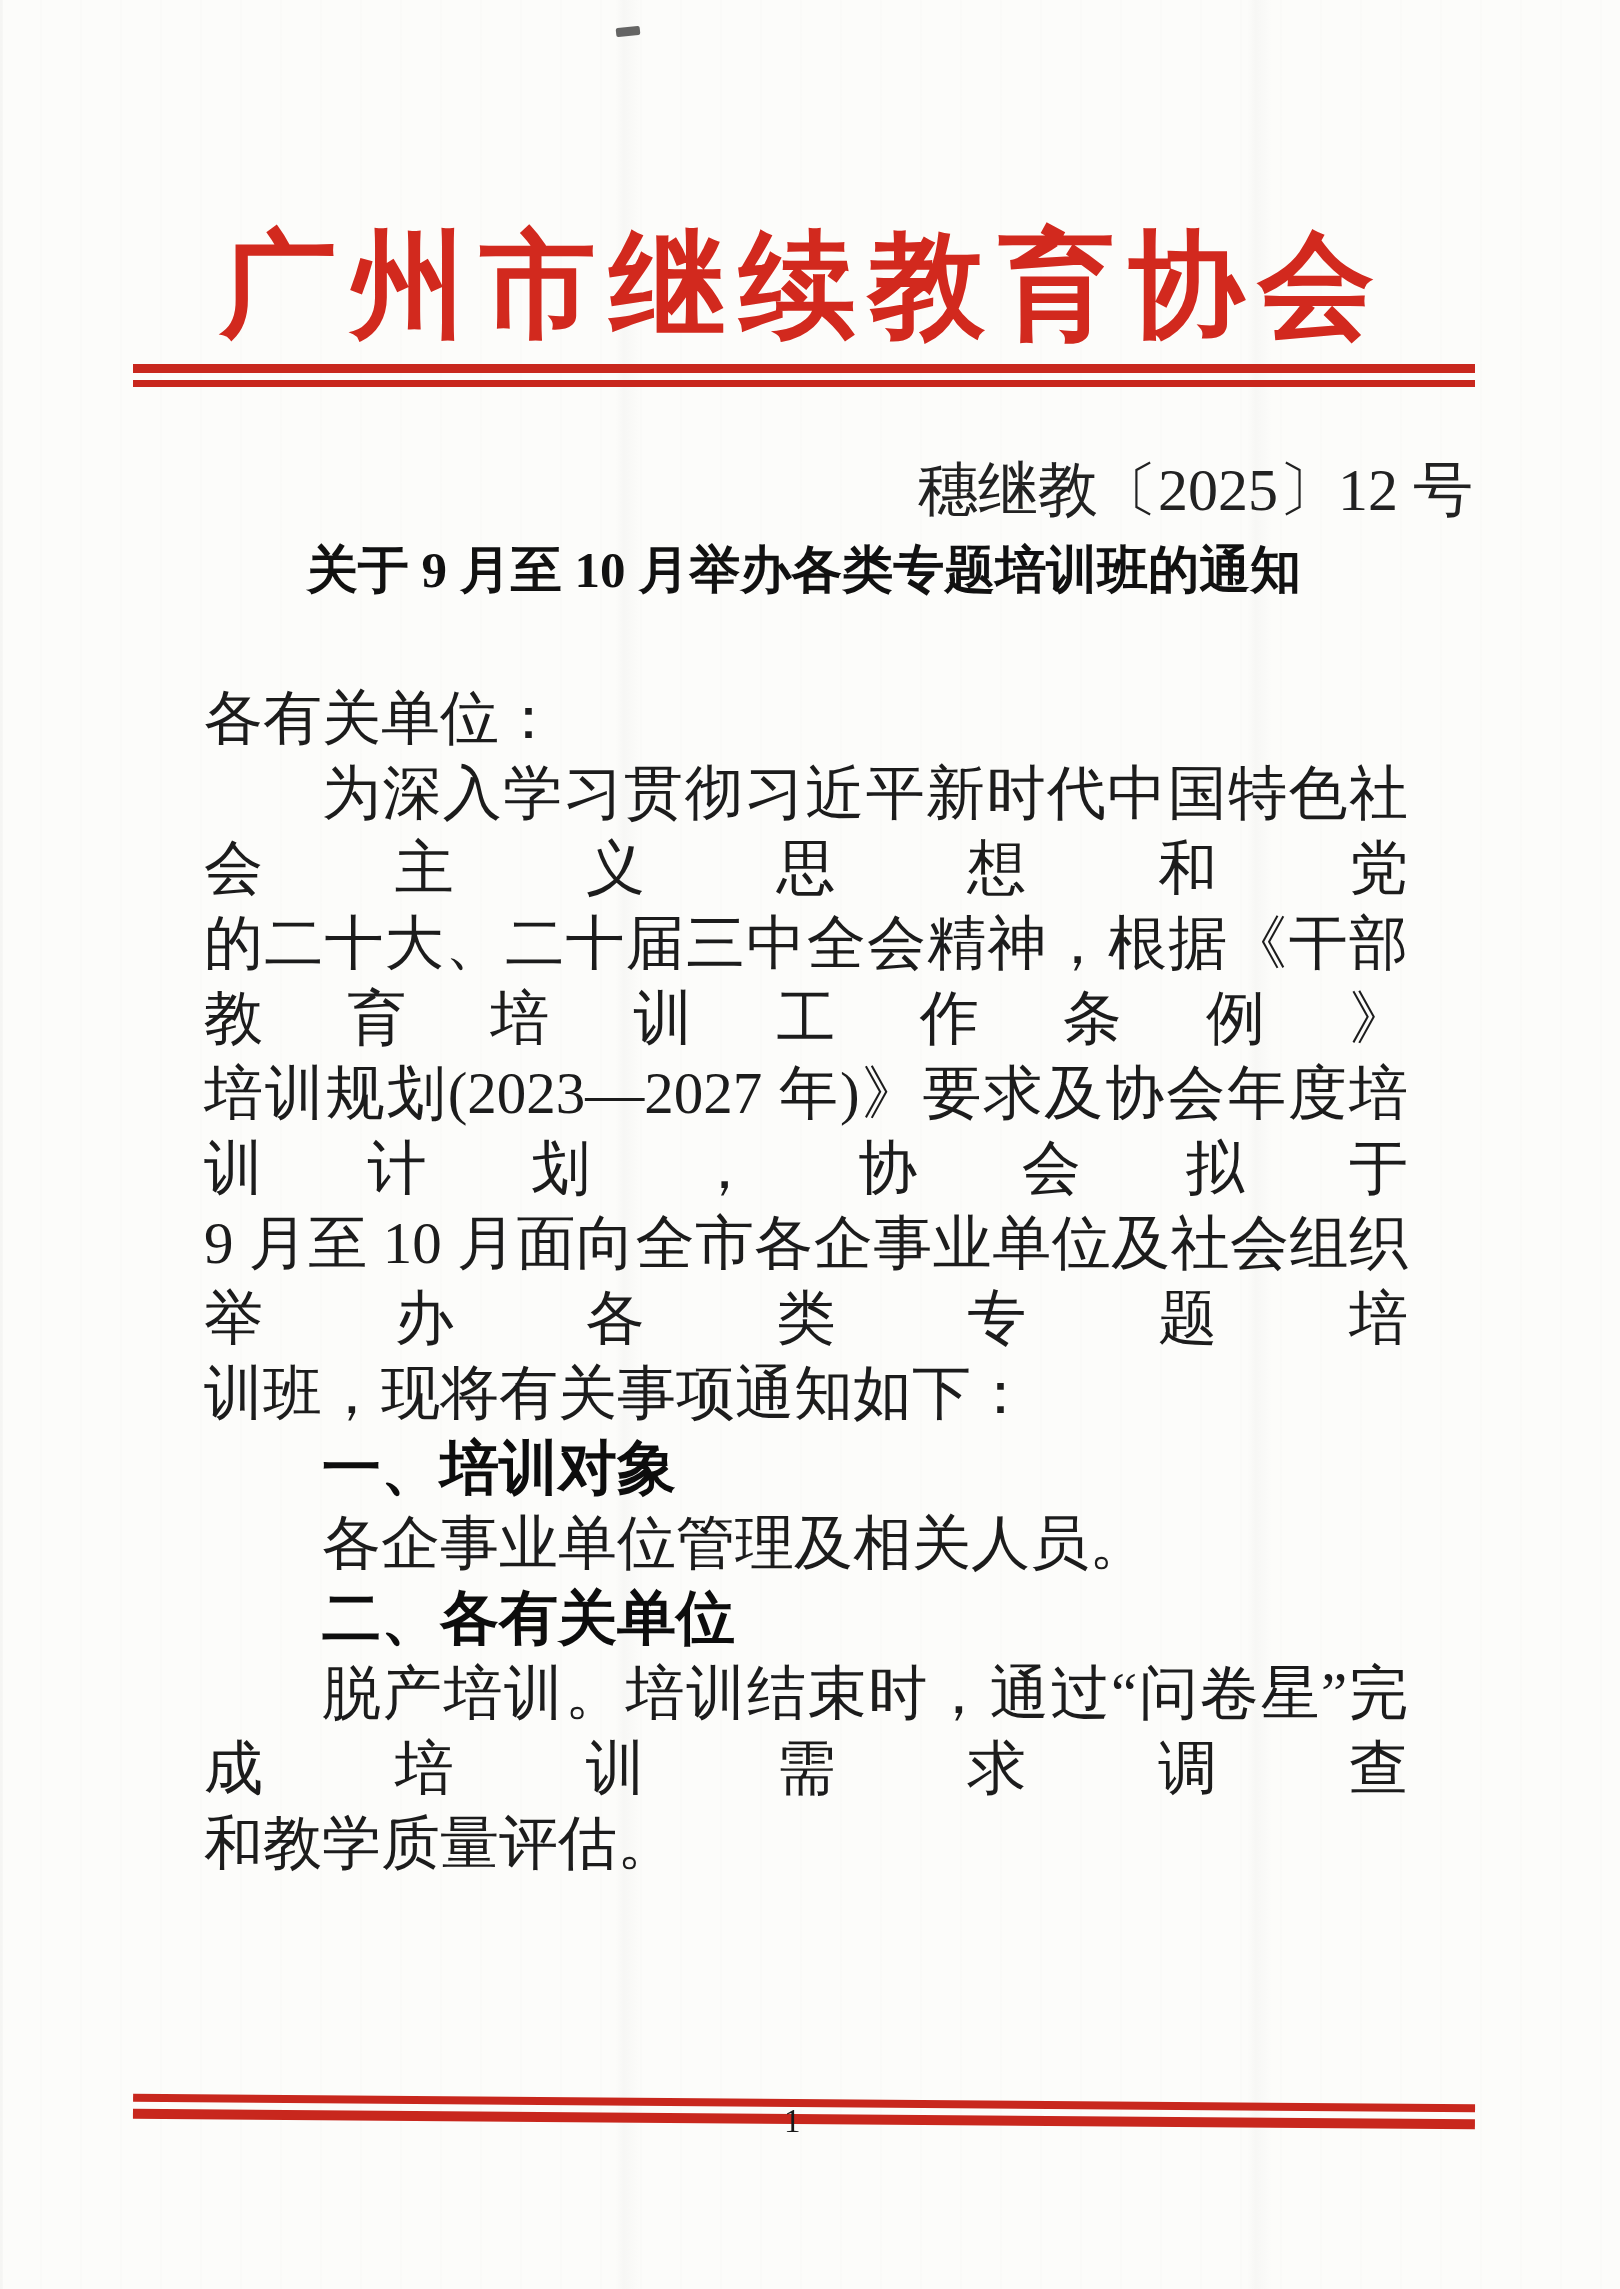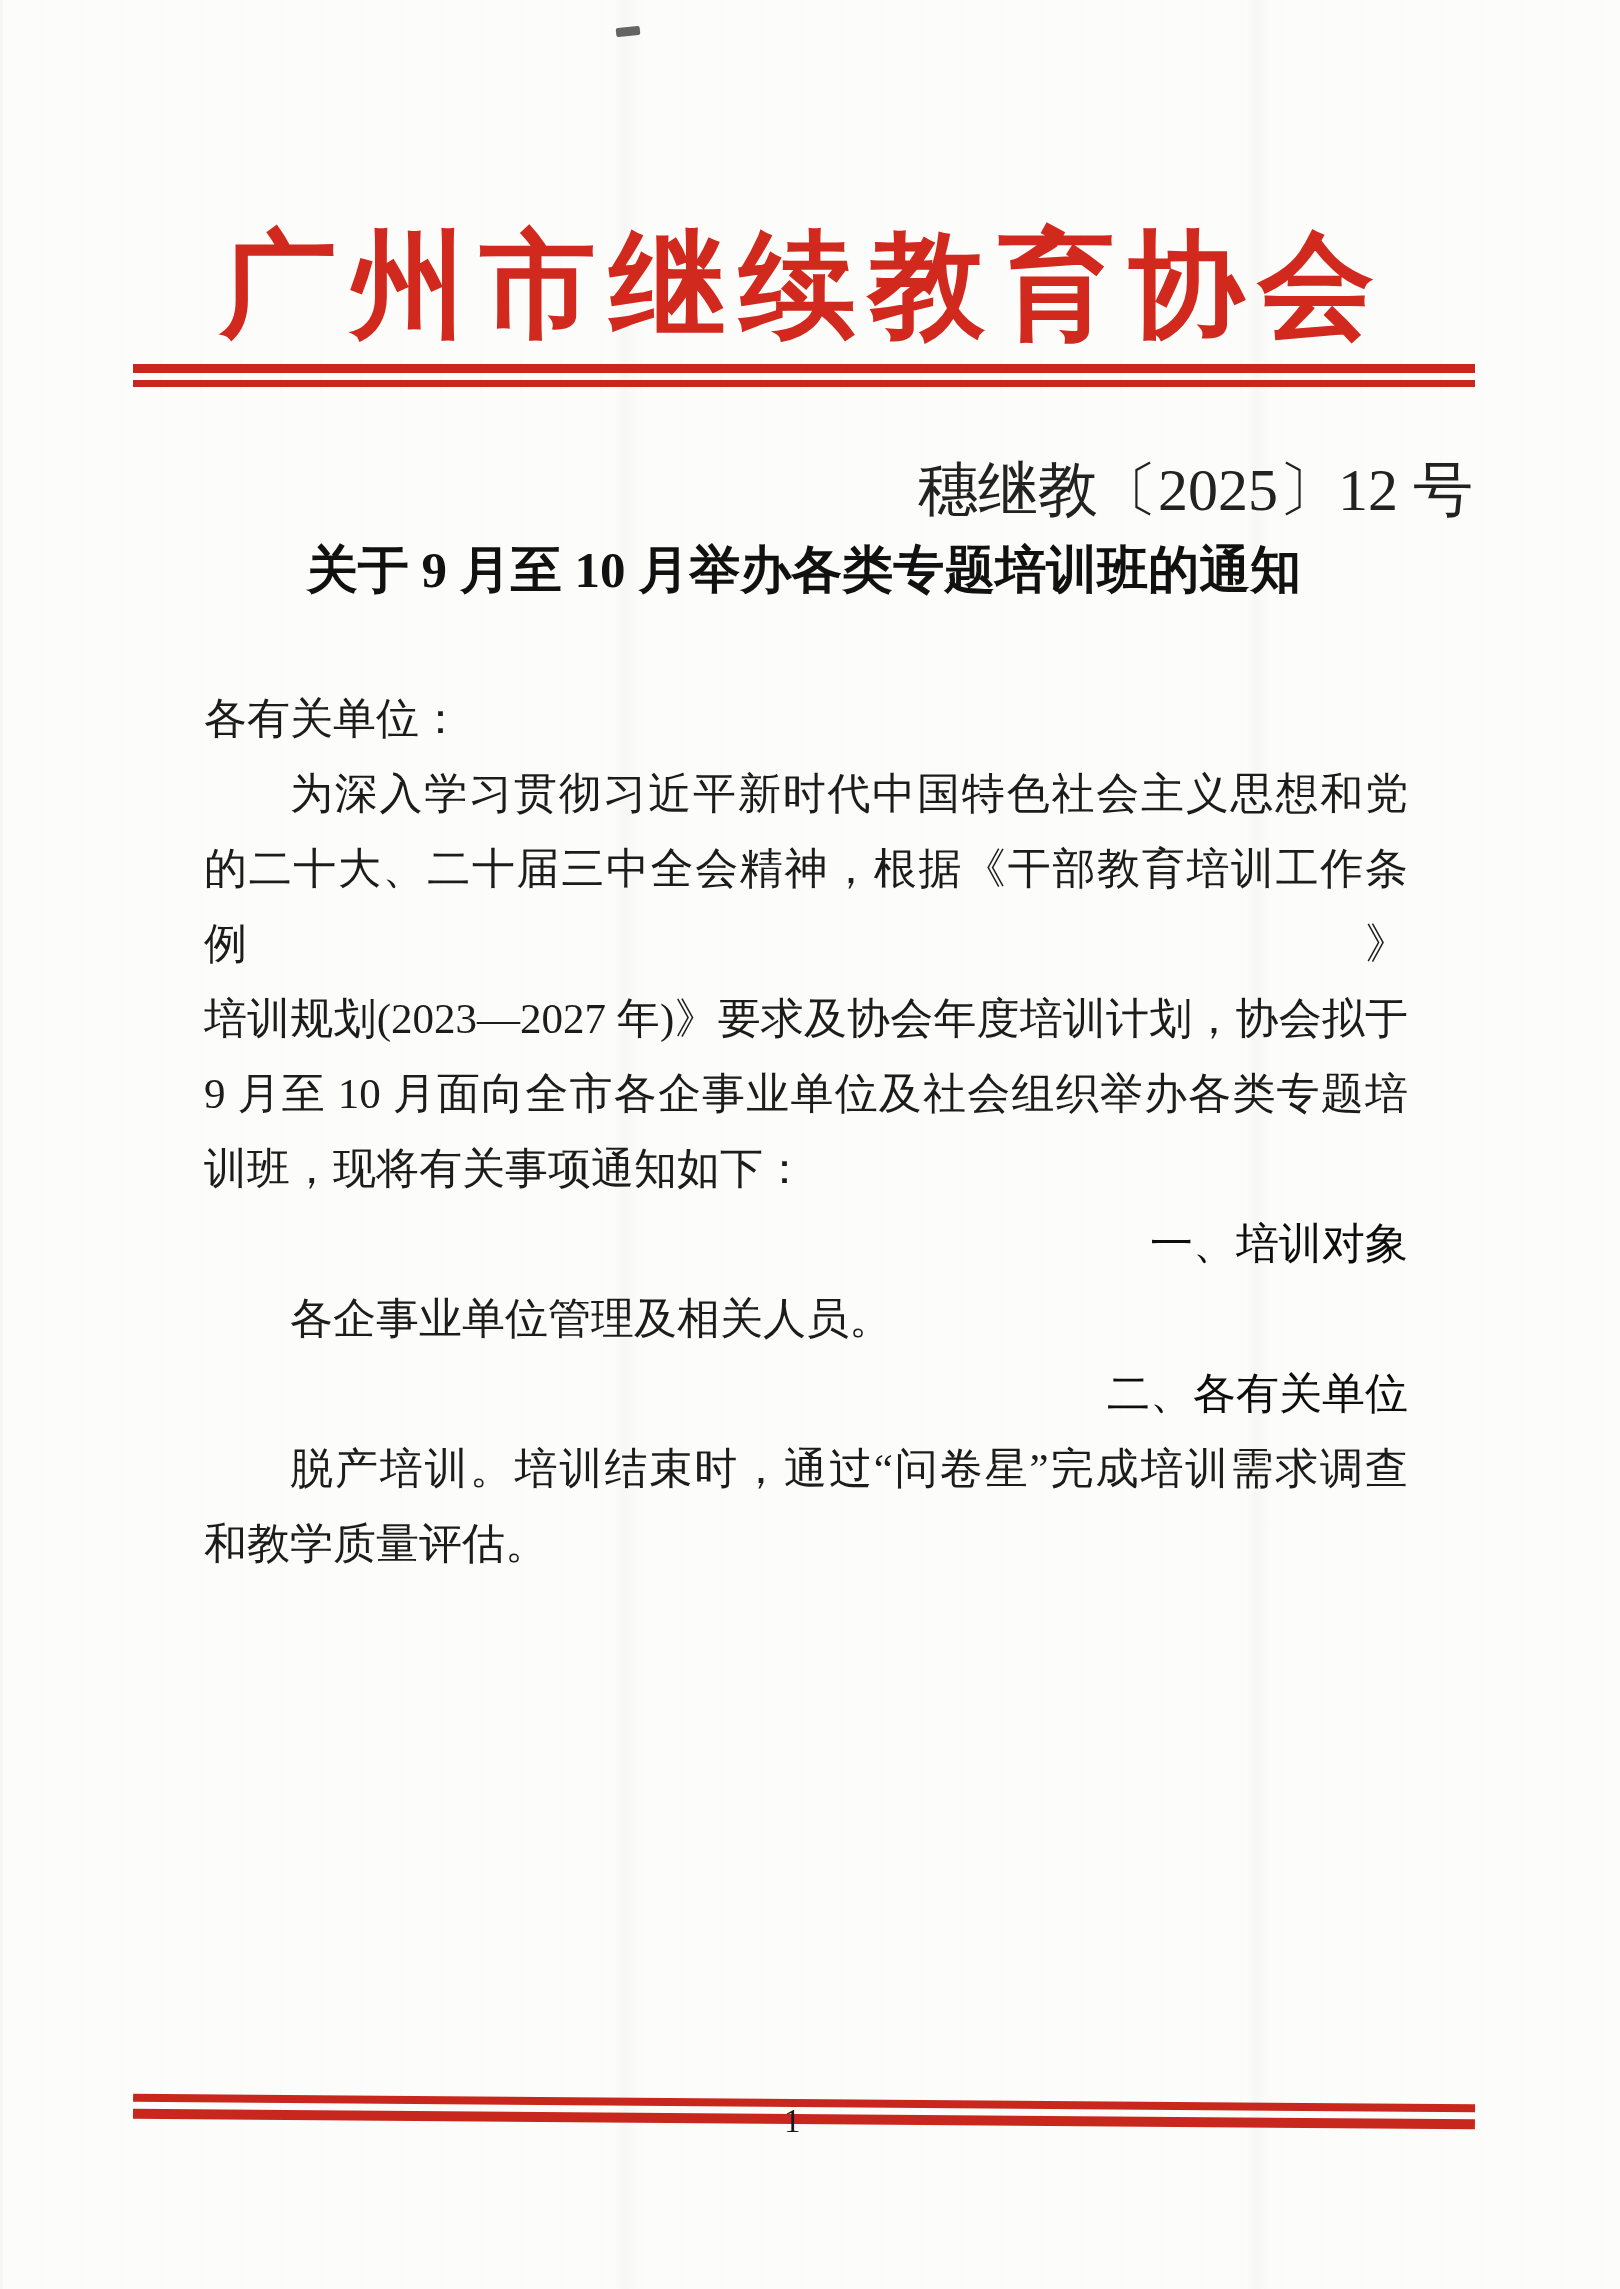--- a/index.html
+++ b/index.html
@@ -64,31 +64,30 @@
     font-size: 51px;
     font-weight: bold;
     color: #111;
     white-space: nowrap;
     line-height: 82px;
   }
   .doc-body {
     position: absolute;
     left: 204px; top: 681px;
     width: 1204px;
-    font-size: 43px;
+    font-size: 59px;
     line-height: 75px;
   }
   .body-line { min-height: 75px; }
   .body-line.indent { text-indent: 2em; }
   .body-line.full { text-align: justify; text-align-last: justify; }
   .body-line.heading {
     font-family: "Liberation Sans", "DejaVu Sans", sans-serif;
-    font-weight: normal;
+    font-weight: bold;
     color: #0d0d0d;
-    text-align: right;
   }
   .page-number {
     position: absolute;
     left: 784px; top: 2103px;
     font-size: 33px;
     color: #1a1a1a;
     z-index: 2;
     font-family: "Liberation Serif", "DejaVu Serif", serif;
   }
 </style>

